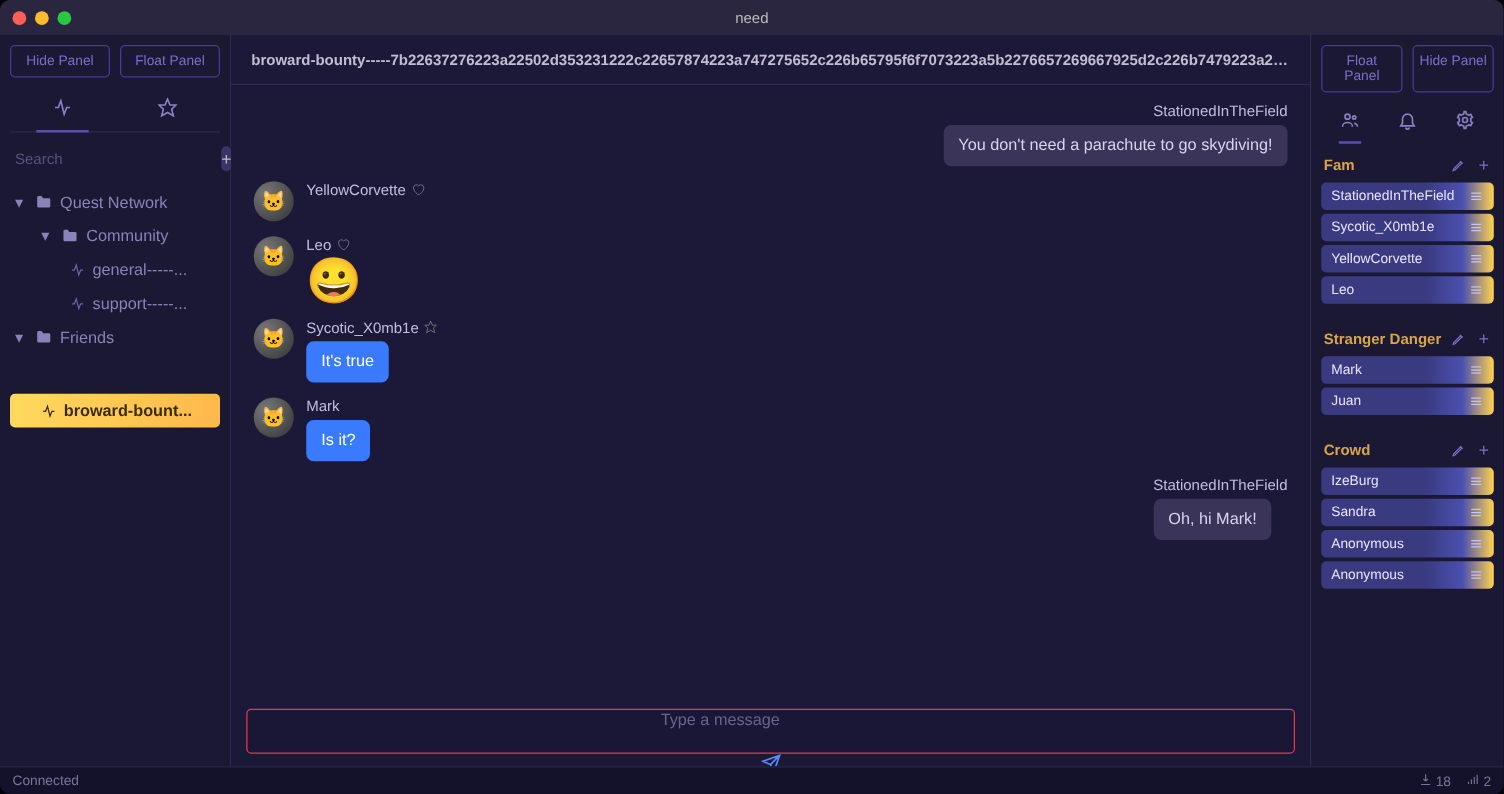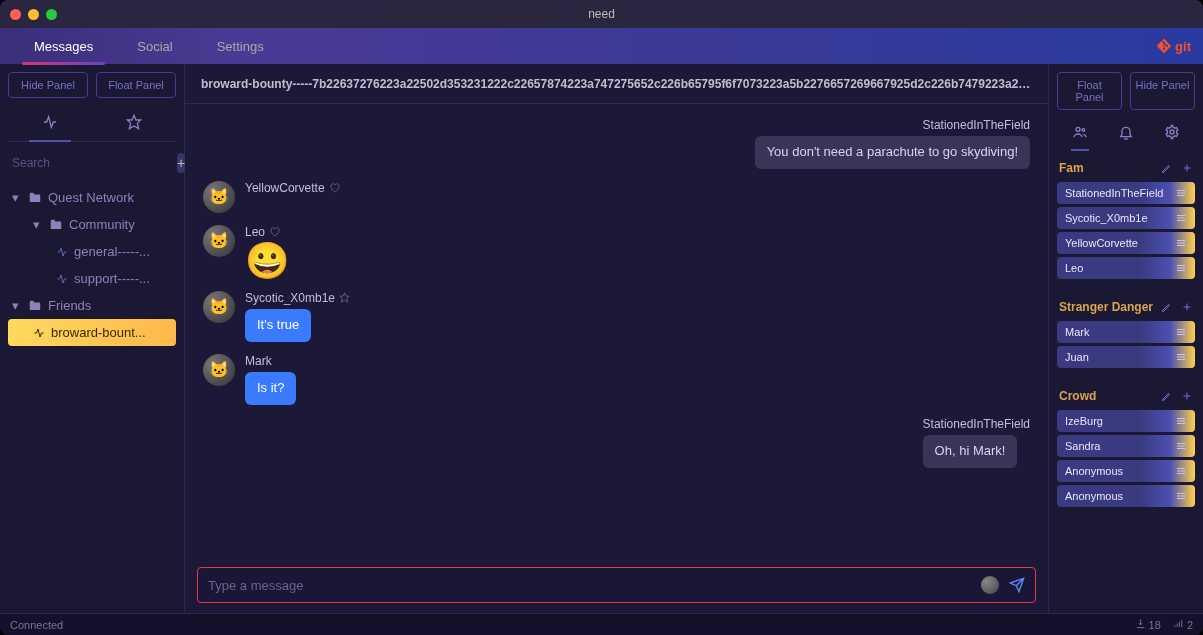--- a/index.html
+++ b/index.html
@@ -37,42 +37,42 @@
 .search-input { flex:1; background:transparent; border:none; color:#8a7fc7; padding:6px 4px; font-size:12px; outline:none; }
 .search-input::placeholder { color:#5a5280; }
 .plus-btn { width:20px; height:20px; border-radius:4px; background:#3a3568; color:#bbb; display:flex; align-items:center; justify-content:center; cursor:pointer; font-size:14px; }
 
 .tree { flex:1; overflow:auto; font-size:13px; }
 .tree-node { display:flex; align-items:center; gap:6px; padding:6px 4px; cursor:pointer; color:#8a82b8; border-radius:4px; }
 .tree-node.l1{padding-left:25px;} .tree-node.l2{padding-left:48px;justify-content:space-between;}
 .tree-node .chev { width:10px; display:inline-block; }
 .tree-node svg.folder{width:14px;height:14px;fill:#8a82b8;}
 .tree-node svg.act{width:12px;height:12px;stroke:#6a62a8;fill:none;stroke-width:2;}
-.tree-node.sel { background:linear-gradient(90deg,#ffd95e,#ffb84d); color:#3a2a00; font-weight:400; }
+.tree-node.sel { background:linear-gradient(90deg,#ffd95e,#ffb84d); color:#3a2a00; font-weight:700;margin-top:32px; }
 .tree-node.sel svg.act{stroke:#3a2a00;}
 .tree-node .label { white-space:nowrap; overflow:hidden; text-overflow:ellipsis; flex:1; }
 
 .center { flex:1; display:flex; flex-direction:column; min-width:0; background:#1c1938; }
 .channel-header { height:40px; display:flex; align-items:center; padding:0 16px; border-bottom:1px solid #2d2a4d; }
 .channel-header .cid { color:#c2bccf; font-size:12px; font-weight:600; white-space:nowrap; overflow:hidden; text-overflow:ellipsis; flex:1; }
 
 .msgs { flex:1; overflow:auto; padding:14px 18px; display:flex; flex-direction:column; gap:12px; }
 .msg { display:flex; gap:10px; }
 .msg.right { justify-content:flex-end; }
 .msg .avatar { width:32px; height:32px; border-radius:50%; background:#444; flex-shrink:0; display:flex; align-items:center; justify-content:center; font-size:16px; background:radial-gradient(circle at 30% 30%, #777, #333); }
 .msg .col { display:flex; flex-direction:column; gap:4px; max-width:70%; }
 .msg .name { font-size:12px; color:#c2bce0; display:flex; align-items:center; gap:4px; }
 .msg .name svg { width:11px; height:11px; }
 .msg.right .name { text-align:right; justify-content:flex-end; }
 .bubble { padding:8px 12px; border-radius:6px; font-size:13px; line-height:1.3; width:fit-content; }
 .bubble.other { background:#3a7aff; color:#fff; }
 .bubble.me { background:#3a3558; color:#d8d4ee; }
 .emoji-big { font-size:36px; line-height:1; }
 
-.composer { margin:10px 12px; border:1px solid #e63946; border-radius:4px; height:36px; display:flex; align-items:center; padding:0 10px; gap:10px; background:#1a1736; }
+.composer { margin:10px 12px; border:1px solid #e63946; border-radius:4px; height:36px; display:flex; align-items:center; padding:0 10px; gap:10px; background:#1a1736;flex-direction:column; }
 .composer input { flex:1; background:transparent; border:none; color:#c2bccf; font-size:13px; outline:none; }
 .composer input::placeholder{color:#6a6290;}
 .composer .comp-btn { cursor:pointer; color:#6a62a8; display:flex; }
 .composer svg { width:16px; height:16px; }
 .emoji-btn { width:18px; height:18px; border-radius:50%; background:radial-gradient(circle at 30% 30%,#888,#444); }
 
 .right-p { width:155px; background:#1a1832; border-left:1px solid #2d2a4d; display:flex; flex-direction:column; padding:8px; gap:8px; }
 .r-icons { display:flex; }
 .r-icons .ri { flex:1; text-align:center; padding:6px 0; cursor:pointer; position:relative; }
 .r-icons .ri.active::after { content:""; position:absolute; left:30%; right:30%; bottom:-2px; height:2px; background:#5a4db0; }
@@ -95,35 +95,20 @@
 <div class="window">
   <div class="titlebar">
     <div class="traffic">
       <div class="tdot r"></div>
       <div class="tdot y"></div>
       <div class="tdot g"></div>
     </div>
     <div class="titlebar-title">need</div>
   </div>
 
-  <div class="topbar">
-    <div class="topbar-left">
-      <div class="tabs">
-        <div class="tab active">Messages</div>
-        <div class="tab">Social</div>
-        <div class="tab">Settings</div>
-      </div>
-    </div>
-    <div class="git-badge">
-      <svg viewBox="0 0 16 16">
-          <path fill="#f05133" d="M15.7 7.3 8.7.3a1 1 0 0 0-1.4 0L5.9 1.7l1.8 1.8a1.2 1.2 0 0 1 1.5 1.5l1.7 1.7a1.2 1.2 0 1 1-.7.7L8.5 5.7v4.5a1.2 1.2 0 1 1-1 0V5.6a1.2 1.2 0 0 1-.6-1.6L5.1 2.2.3 7.3a1 1 0 0 0 0 1.4l7 7a1 1 0 0 0 1.4 0l7-7a1 1 0 0 0 0-1.4z"></path>
-        </svg>
-      <span>git</span>
-    </div>
-  </div>
 
   <div class="body">
 
     <div class="left">
       <div class="panel-btns">
         <div class="panel-btn">Hide Panel</div>
         <div class="panel-btn">Float Panel</div>
       </div>
       <div class="sub-tabs">
         <div class="sub-tab active"><svg viewBox="0 0 24 24">

